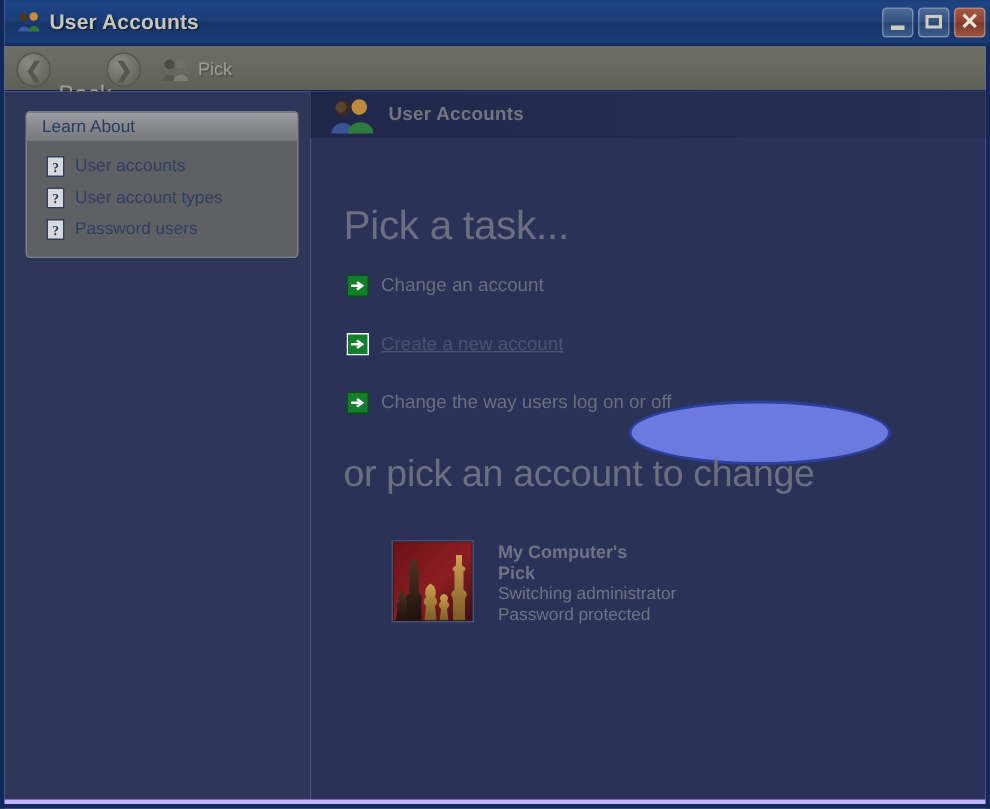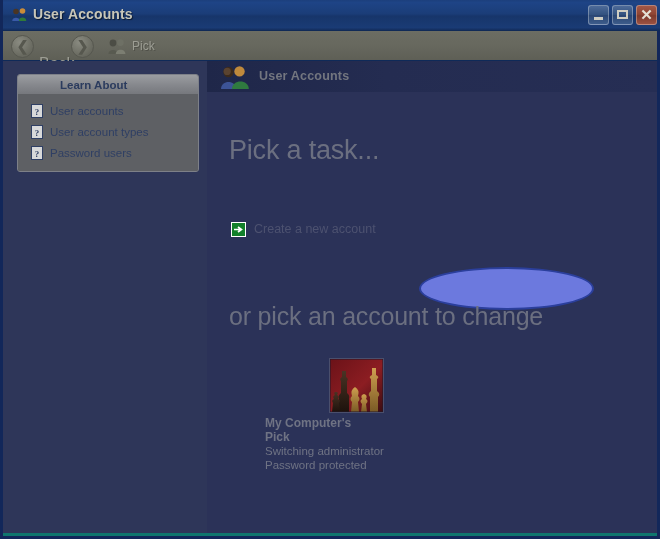--- a/index.html
+++ b/index.html
@@ -13,21 +13,21 @@
     overflow: hidden;
     font-family: "Liberation Sans", sans-serif;
   }
 
   
   #window {
     position: absolute;
     left: 0; top: 0;
     width: 660px; height: 539px;
     box-sizing: border-box;
-    background: #0f766e;
+    background: #c4b5fd;
     border-left: 3px solid #12275a;
     border-right: 3px solid #12275a;
     border-bottom: 3px solid #12275a;
     border-top: 0;
   }
 
   
   #titlebar {
     position: absolute;
     left: 0; top: 0;
@@ -180,24 +180,23 @@
     background: #5e6064;
   }
   #learn-header {
     height: 19px;
     background: linear-gradient(to bottom,#9b9da1 0%,#85878c 55%,#76787d 100%);
     padding: 0 0 0 10px;
     box-sizing: border-box;
   }
   #learn-header-text {
     font-size: 11.5px;
-    font-weight: bold;
+    font-weight: normal;
     color: #2b3b5e;
     line-height: 19px;
-    margin-left: 32px;
   }
   #learn-body {
     background: #5e6064;
     padding: 6px 0 8px 0;
   }
   .learn-item {
     display: flex;
     align-items: center;
     height: 21px;
     padding-left: 13px;
@@ -266,40 +265,40 @@
     flex: 0 0 auto;
     margin-right: 8px;
   }
   .task-label {
     font-size: 12.5px;
     color: #6a6e7d;
     white-space: nowrap;
   }
   .task-label.active {
     color: #4d5270;
+    text-decoration: underline;
   }
 
   
   #highlight-ellipse {
     position: absolute;
     left: 212px; top: 206px;
     width: 175px; height: 43px;
     border-radius: 50%;
     background: #6c79de;
     border: 2px solid #2b3f9c;
     box-sizing: border-box;
   }
 
   
   #account-row {
     position: absolute;
-    left: 42px; top: 297px;
+    left: 54px; top: 297px;
     display: flex;
-    align-items: flex-end;
-    flex-direction: column;
+    align-items: center;
   }
   #account-avatar {
     width: 55px; height: 55px;
     flex: 0 0 auto;
     border: 1px solid #4a4f6c;
     box-sizing: border-box;
     overflow: hidden;
   }
   #account-text {
     margin-left: 16px;
@@ -420,31 +419,49 @@
           <path d="M12 24 C12 14 28.8 14 28.8 24 Z" fill="#2f7a3f"></path>
         </svg>
       </span>
       <span id="banner-title">User Accounts</span>
     </div>
 
     <div id="h-pick-task">Pick a task...</div>
 
     <div id="highlight-ellipse"></div>
 
+    <div class="task-row" id="task-0">
+      <span class="green-arrow">
+        <svg width="15" height="15" viewBox="0 0 15 15">
+          <rect x="0.5" y="0.5" width="14" height="14" fill="#12802a" stroke="#0a4d19"></rect>
+          <path d="M3 7.5 H9 M7 5 L10.4 7.5 L7 10" stroke="#ffffff" stroke-width="1.7" fill="none"></path>
+        </svg>
+      </span>
+      <span class="task-label">Change an account</span>
+    </div>
 
     <div class="task-row" id="task-1">
       <span class="green-arrow">
         <svg width="15" height="15" viewBox="0 0 15 15">
           <rect x="0.5" y="0.5" width="14" height="14" fill="#12802a" stroke="#ffffff"></rect>
           <path d="M3 7.5 H9 M7 5 L10.4 7.5 L7 10" stroke="#ffffff" stroke-width="1.7" fill="none"></path>
         </svg>
       </span>
       <span class="task-label active">Create a new account</span>
     </div>
 
+    <div class="task-row" id="task-2">
+      <span class="green-arrow">
+        <svg width="15" height="15" viewBox="0 0 15 15">
+          <rect x="0.5" y="0.5" width="14" height="14" fill="#12802a" stroke="#0a4d19"></rect>
+          <path d="M3 7.5 H9 M7 5 L10.4 7.5 L7 10" stroke="#ffffff" stroke-width="1.7" fill="none"></path>
+        </svg>
+      </span>
+      <span class="task-label">Change the way users log on or off</span>
+    </div>
 
     <div id="h-pick-account">or pick an account to change</div>
 
     <div id="account-row">
       <span id="account-avatar">
         <svg width="53" height="53" viewBox="0 0 53 53">
           <defs>
             <linearGradient id="bgred" x1="0" y1="0" x2="1" y2="1">
               <stop offset="0%" stop-color="#6b1218"></stop>
               <stop offset="55%" stop-color="#8c1d22"></stop>

